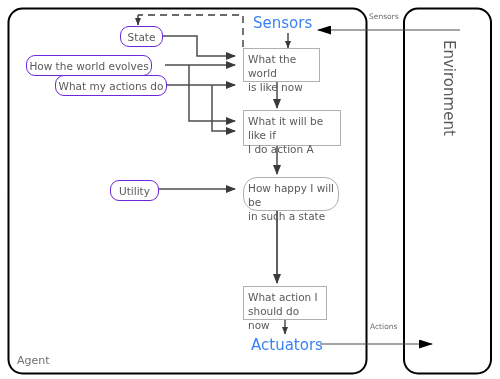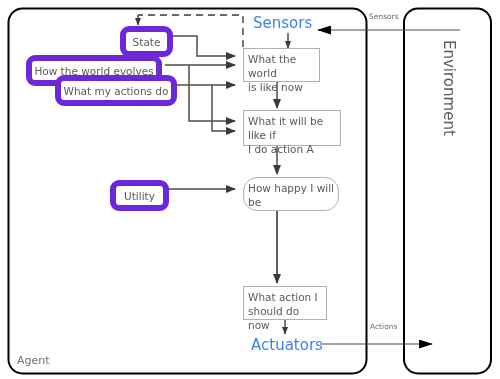--- a/index.html
+++ b/index.html
@@ -1,20 +1,20 @@
 <!DOCTYPE html>
 <html><head>
 <meta charset="utf-8">
 <style>
   html,body{margin:0;padding:0;background:#ffffff;}
   body{width:500px;height:379px;overflow:hidden;
        font-family:"DejaVu Sans","Liberation Sans",sans-serif;}
   #stage{position:relative;width:500px;height:379px;}
   #stage svg{position:absolute;left:0;top:0;}
-  .rbox{position:absolute;border:6px solid #6d28d9;border-radius:9px;
+  .rbox{position:absolute;border:1px solid #6d28d9;border-radius:9px;
         background:#fff;color:#5a5a5a;display:flex;align-items:center;
         justify-content:center;font-size:10.5px;white-space:nowrap;}
   .sbox{position:absolute;border:1px solid #b0b0b0;background:#fff;
         color:#5a5a5a;font-size:10.5px;line-height:1.35;
         padding:3px 4px 16px 4px;box-sizing:border-box;}
   .bigword{position:absolute;color:#3b82f6;font-size:15px;}
   .tinylbl{position:absolute;color:#6a6a6a;font-size:7.5px;}
   .cornerlbl{position:absolute;color:#6f6f6f;font-size:11px;}
   .vertword{position:absolute;color:#5a5a5a;font-size:15px;
             writing-mode:vertical-rl;text-orientation:mixed;}
@@ -92,20 +92,21 @@
     <div>is like now</div>
   </div>
 
   <div class="sbox" style="left:243px;top:110px;width:98px;height:36px;">
     <div>What it will be like if</div>
     <div>I do action A</div>
   </div>
 
   <div class="sbox" style="left:243px;top:177px;width:96px;height:34px;border-radius:14px;">
     <div>How happy I will be</div>
+    <div>in such a state</div>
   </div>
 
   <div class="sbox" style="left:243px;top:286px;width:84px;height:34px;">
     <div>What action I</div>
     <div>should do now</div>
   </div>
 
   <div class="bigword" style="left:253px;top:14px;">Sensors</div>
 
   <div class="bigword" style="left:251px;top:336px;">Actuators</div>

